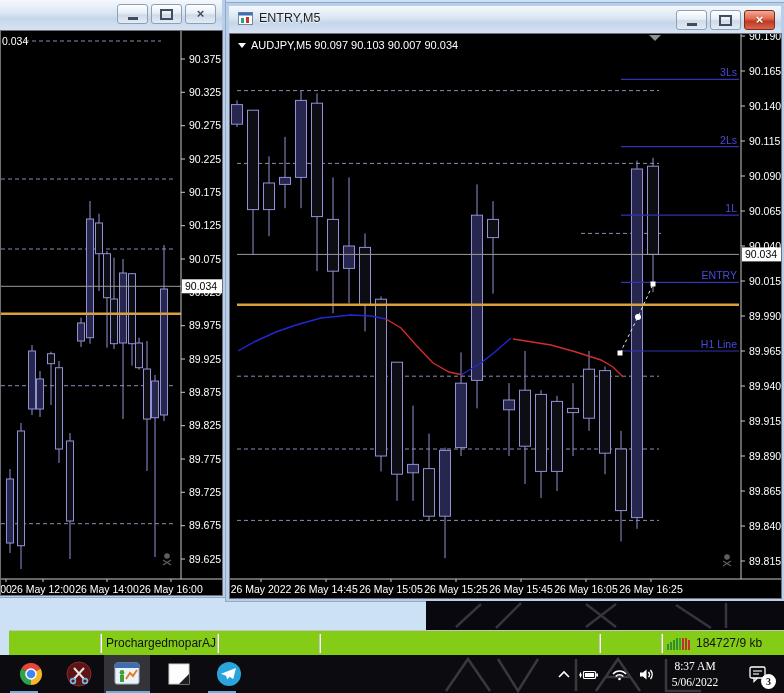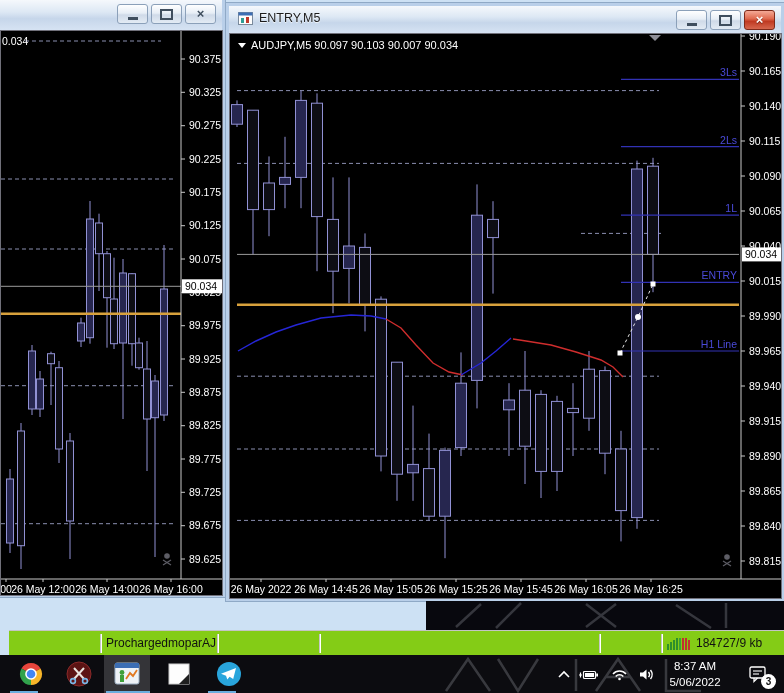--- a/index.html
+++ b/index.html
@@ -34,21 +34,21 @@
   #statusbar{position:absolute;left:9px;top:630px;width:784px;height:25px;background:#84cc16;
     border-top:1px solid #c4c4c4;z-index:5;}
   .sep{position:absolute;top:3px;width:1px;height:19px;background:#c6c6c6;border-right:1px solid #fff;}
   .acct{position:absolute;left:97px;top:5px;font-size:12px;color:#111;}
   .traffic{position:absolute;left:658px;top:4px;display:flex;align-items:center;gap:4px;text-align:right;}
   .traffic-label{font-size:12px;color:#111;}
   #taskbar{position:absolute;left:0;top:655px;width:784px;height:38px;background:#0c0c10;z-index:5;}
   .tb-slot{position:absolute;top:0;width:46px;height:38px;display:flex;align-items:center;justify-content:center;cursor:pointer;z-index:7;}
   .tb-slot.active{background:rgba(255,255,255,0.17);}
   .underline{position:absolute;bottom:0;height:2px;background:#6aaede;z-index:8;}
-  .tray{position:absolute;right:0;top:0;height:38px;z-index:7;}
+  .tray{position:absolute;right:0;top:0;height:38px;z-index:7;font-family:Liberation Serif, serif;}
   .tray-ic{position:absolute;top:12px;cursor:pointer;}
   .clock{position:absolute;right:58px;top:3px;width:62px;text-align:center;color:#fff;font-size:11.5px;line-height:16px;cursor:pointer;}
   .action{position:absolute;right:14px;top:9px;width:22px;height:22px;cursor:pointer;}
   .badge{position:absolute;right:8px;top:19px;width:15px;height:15px;border-radius:50%;background:#fff;
     color:#111;font-size:10px;font-weight:bold;text-align:center;line-height:15px;z-index:9;}
 </style>
 </head>
 <body>
 
 <div id="screen">

